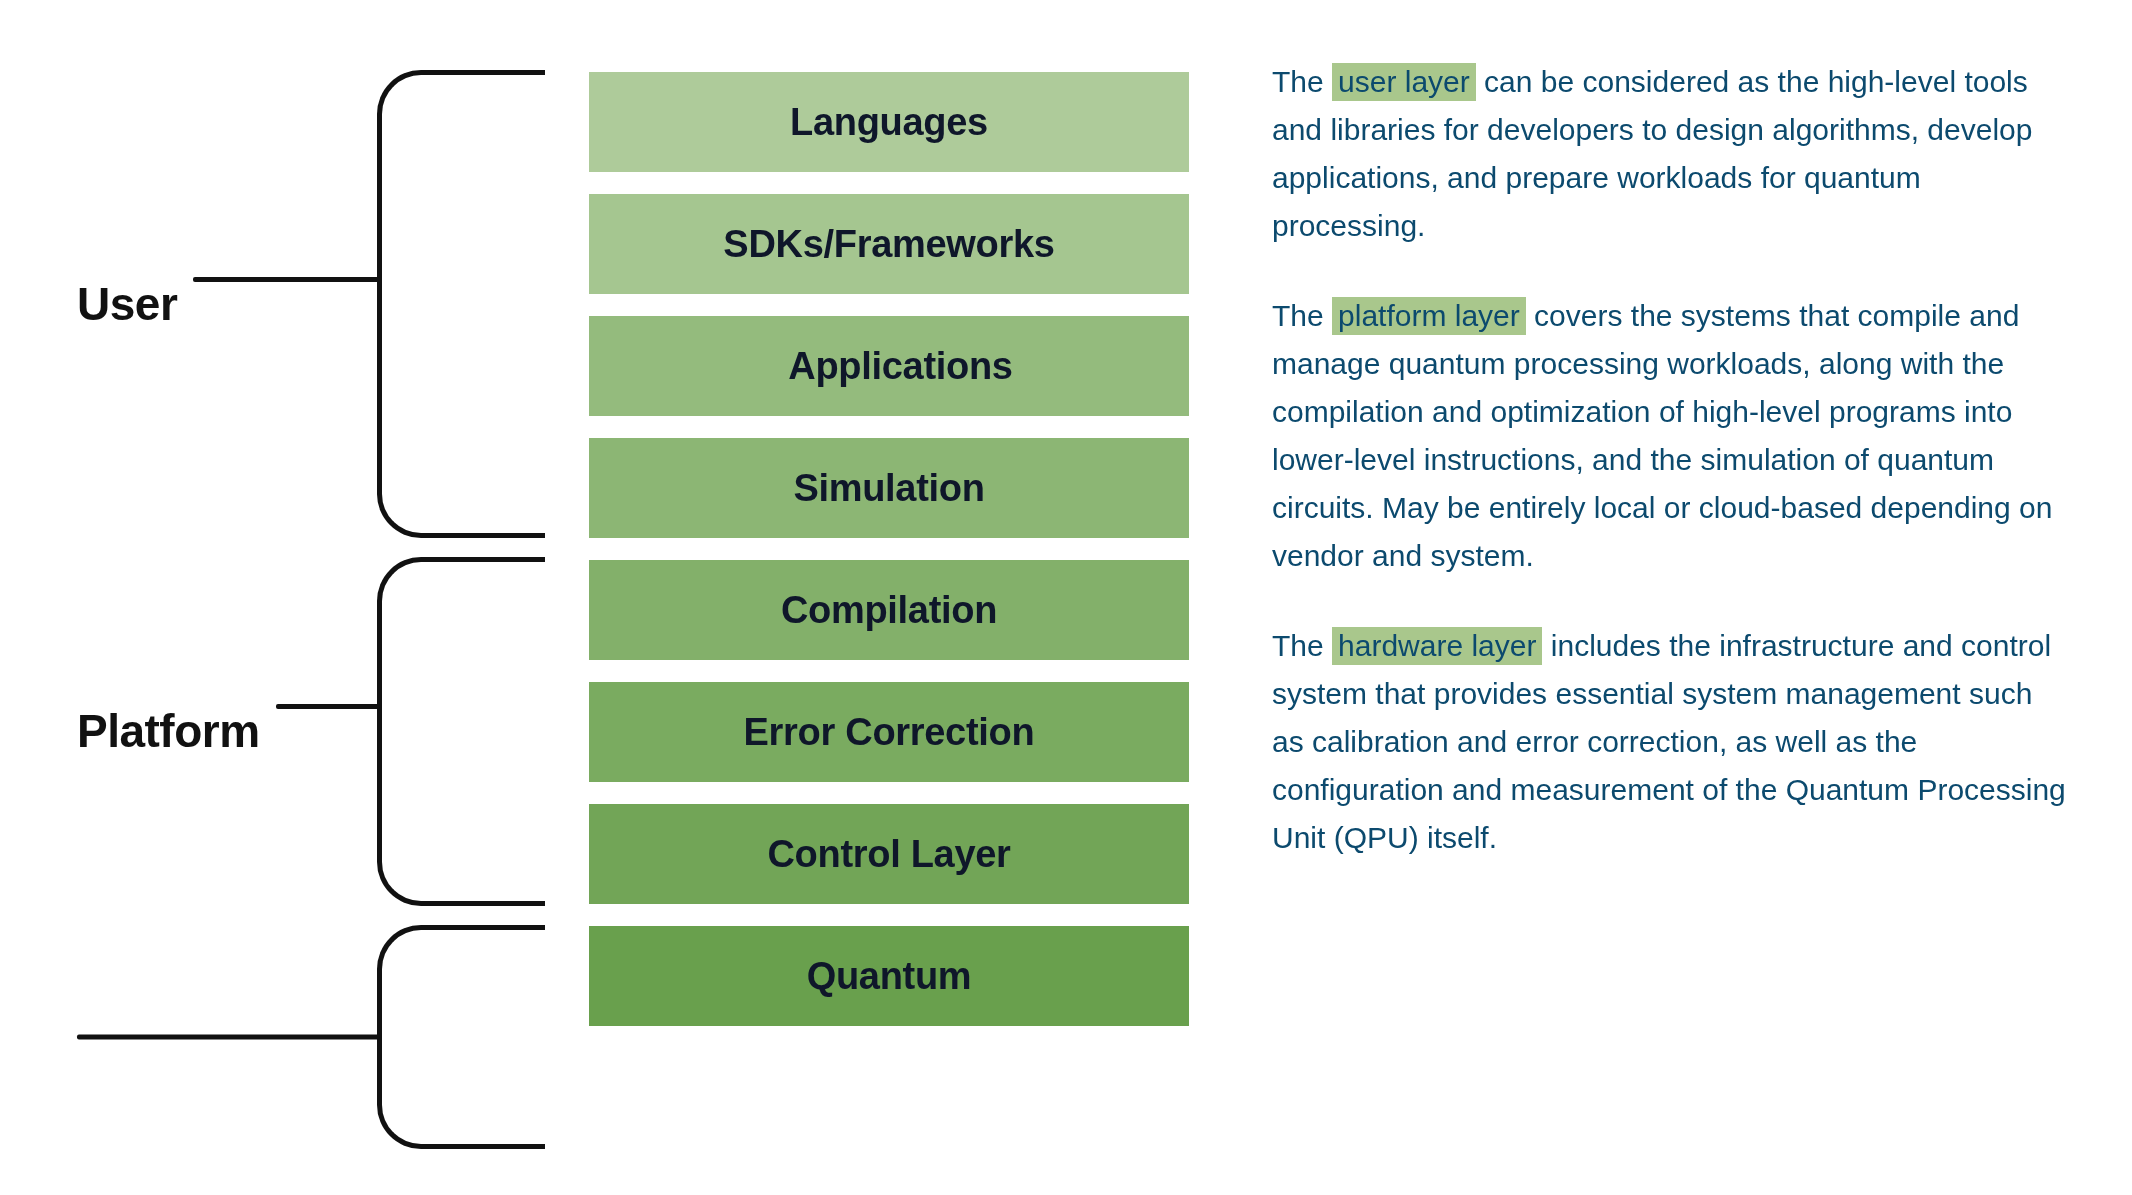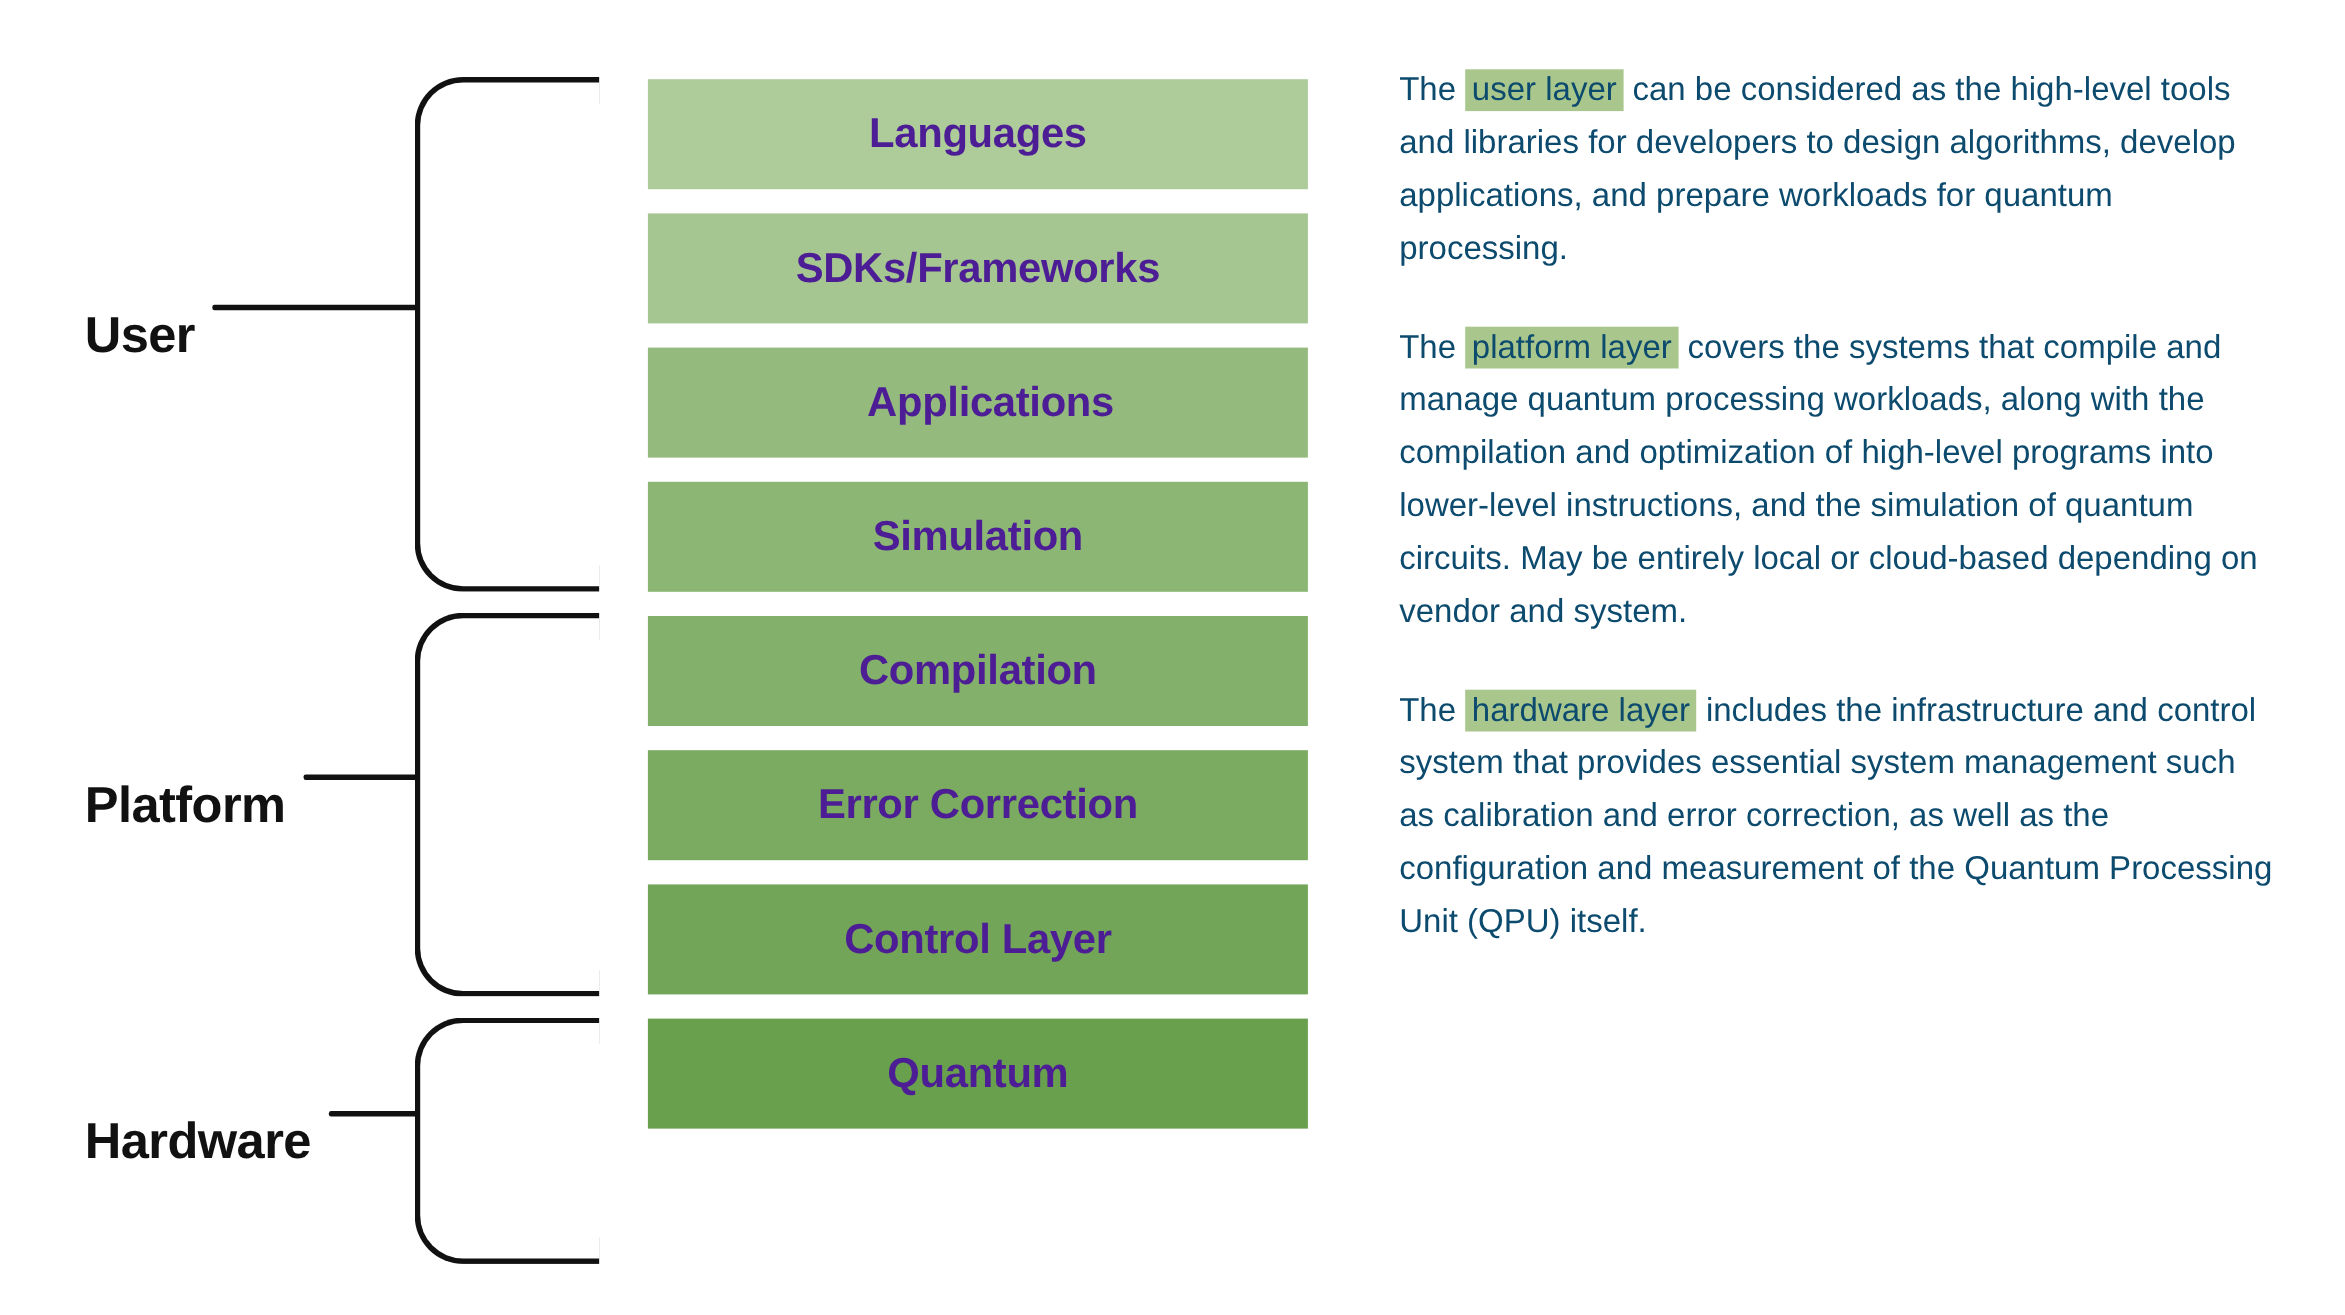--- a/index.html
+++ b/index.html
@@ -65,21 +65,21 @@
     margin-bottom:22px;
     display:flex;
     align-items:center;
     justify-content:center;
   }
   .layer-box:last-child{margin-bottom:0;}
   .layer-box .layer-label{
     font-size:38px;
     font-weight:700;
     letter-spacing:-0.3px;
-    color:#4c1d95;
+    color:#0f172a;
   }
 
   
   .text-col{
     position:absolute;
     left:1272px;top:58px;
     width:800px;
   }
   .text-col p{
     margin:0 0 42px 0;
@@ -98,21 +98,20 @@
 
   <div class="group-row" id="row-user">
     <span class="group-label">User</span>
     <div class="connector"></div>
   </div>
   <div class="group-row" id="row-platform">
     <span class="group-label">Platform</span>
     <div class="connector"></div>
   </div>
   <div class="group-row" id="row-hardware">
-    <span class="group-label">Hardware</span>
     <div class="connector"></div>
   </div>
 
   <div class="bracket" id="bracket-user"></div>
   <div class="bracket" id="bracket-platform"></div>
   <div class="bracket" id="bracket-hardware"></div>
 
   <div class="stack">
     <div class="layer-box" style="background-color: rgb(174, 203, 154);">
       <span class="layer-label">Languages</span>

